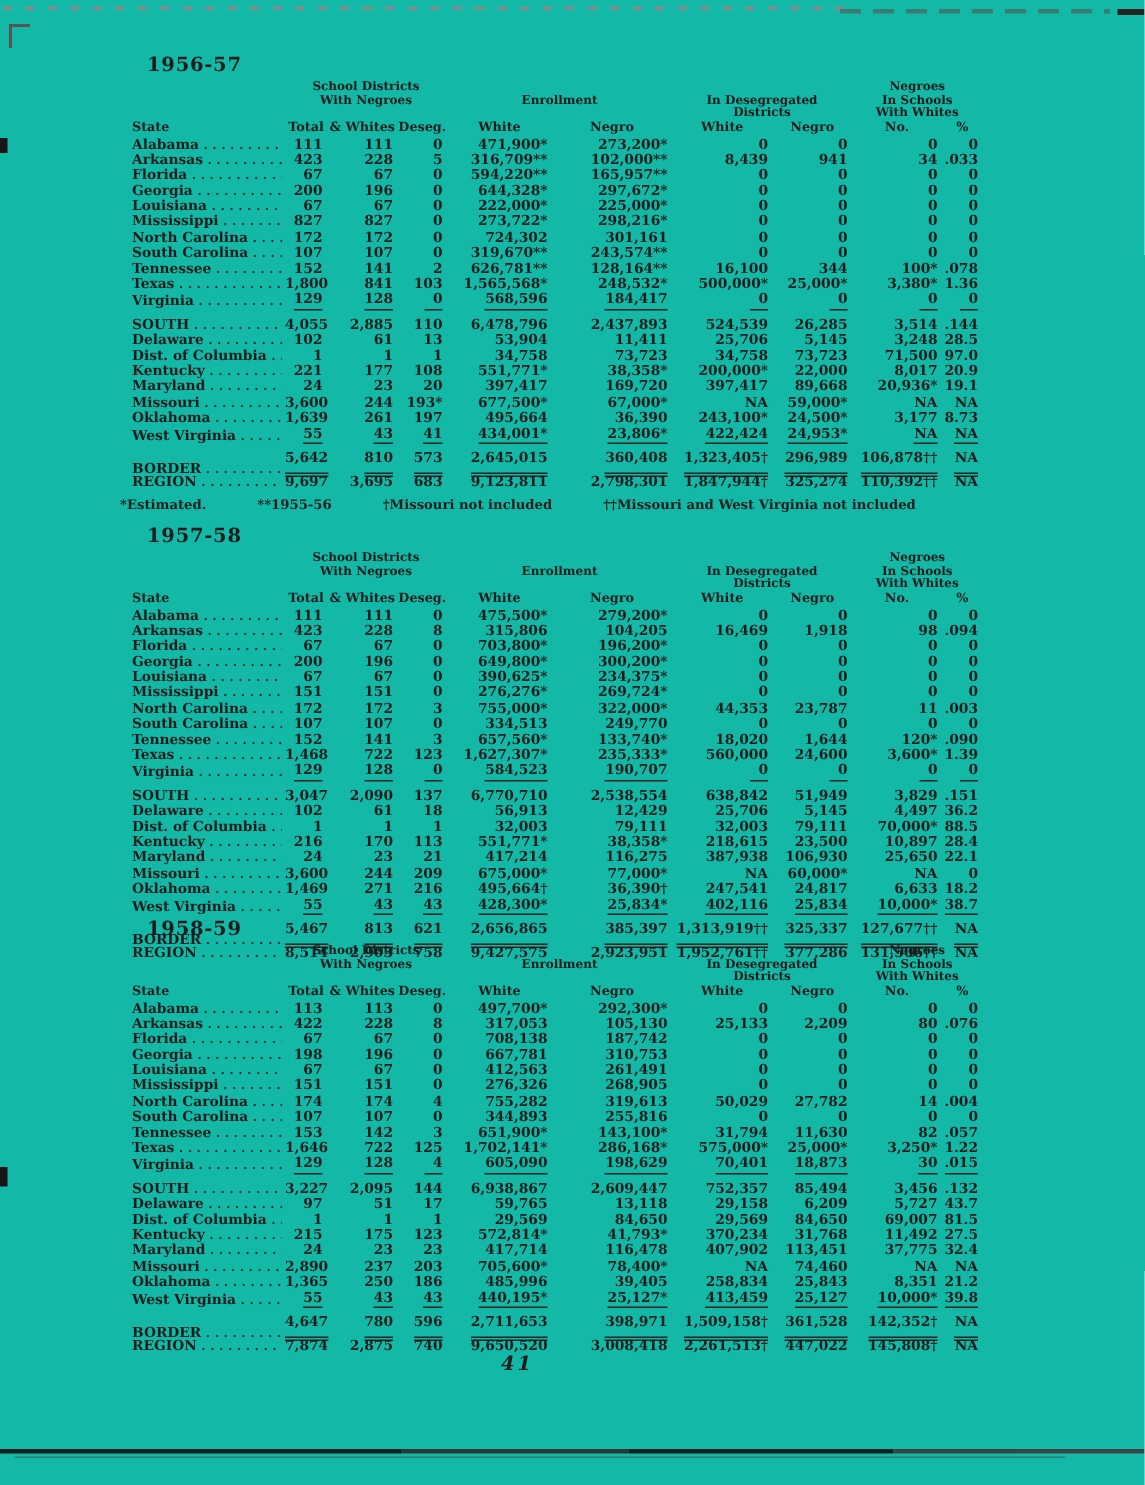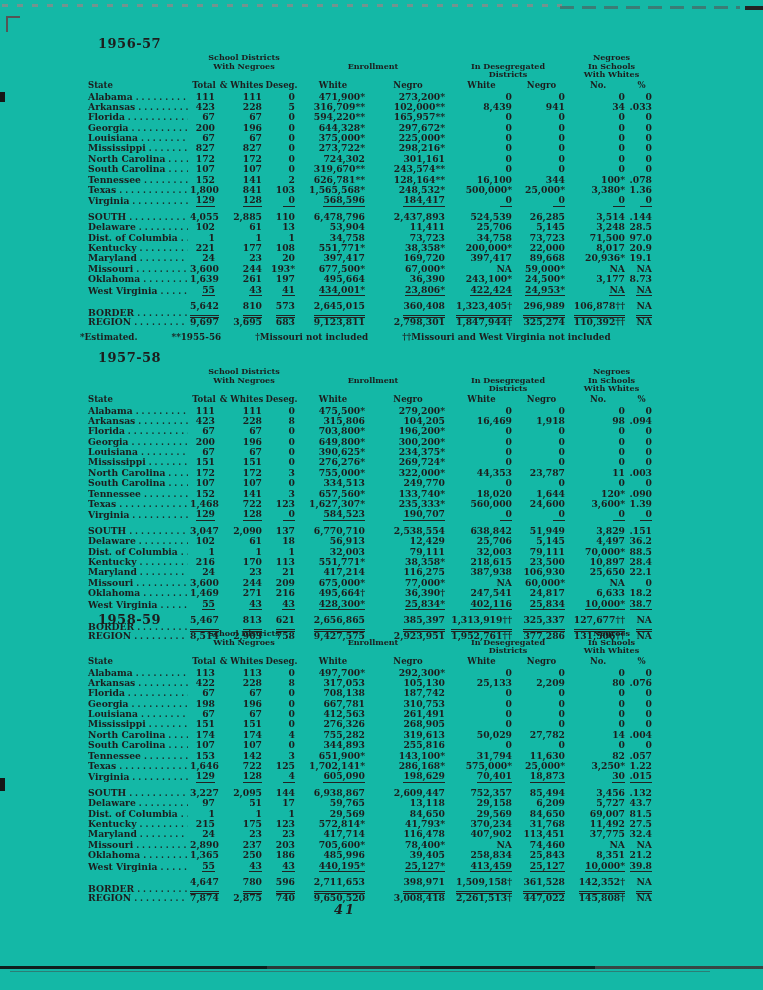--- a/index.html
+++ b/index.html
@@ -157,21 +157,21 @@
     <div class="cell num"><span class="v">0</span></div>
   </div>
           <div class="grid-row row">
     <div class="cell statecell">
       <span class="statelabel">Louisiana</span>
       <span class="dotlead"></span>
     </div>
     <div class="cell num"><span class="v">67</span></div>
     <div class="cell num"><span class="v">67</span></div>
     <div class="cell num"><span class="v">0</span></div>
-    <div class="cell num"><span class="v">375,000*</span></div>
+    <div class="cell num"><span class="v">222,000*</span></div>
     <div class="cell num"><span class="v">225,000*</span></div>
     <div class="cell num"><span class="v">0</span></div>
     <div class="cell num"><span class="v">0</span></div>
     <div class="cell num"><span class="v">0</span></div>
     <div class="cell num"><span class="v">0</span></div>
   </div>
           <div class="grid-row row">
     <div class="cell statecell">
       <span class="statelabel">Mississippi</span>
       <span class="dotlead"></span>

